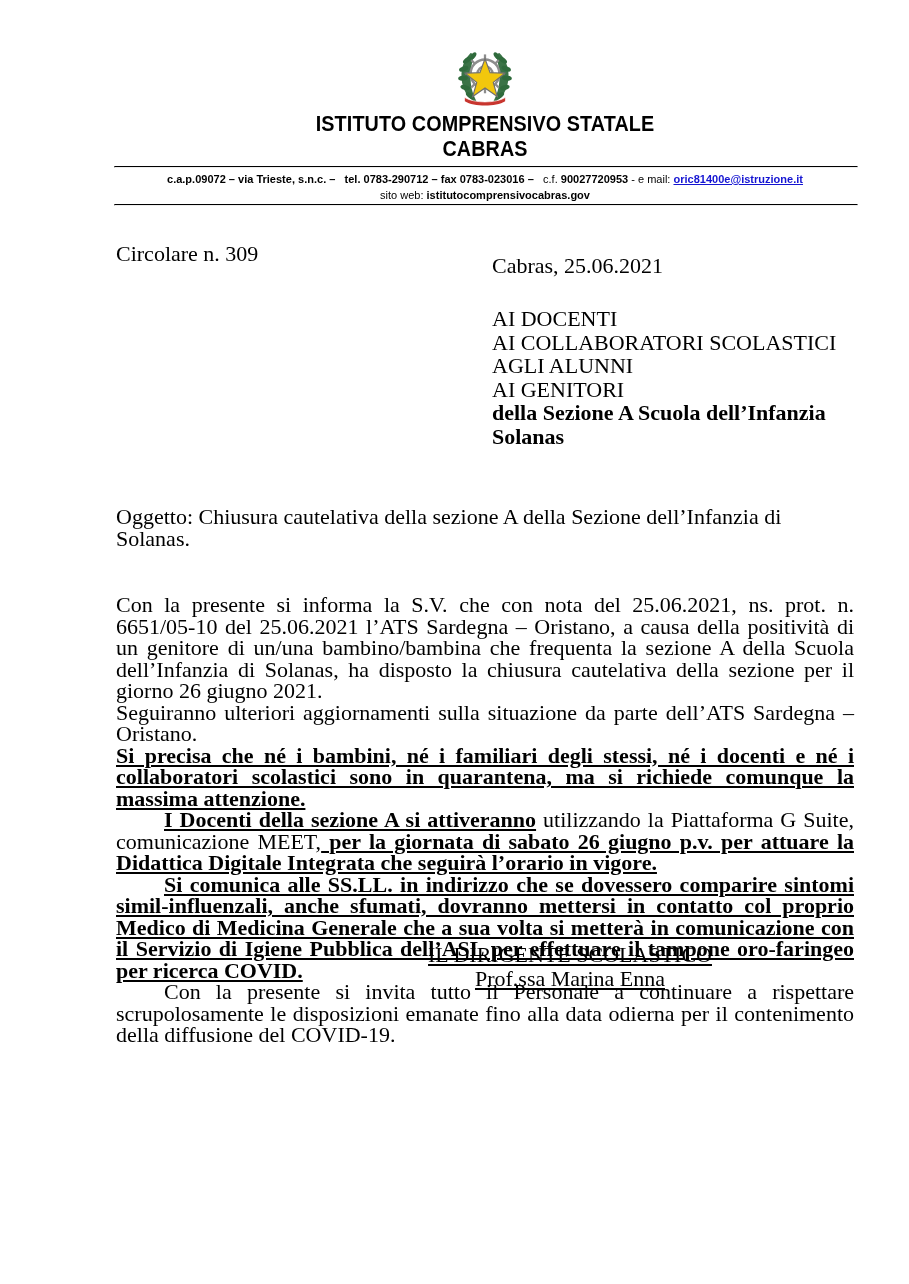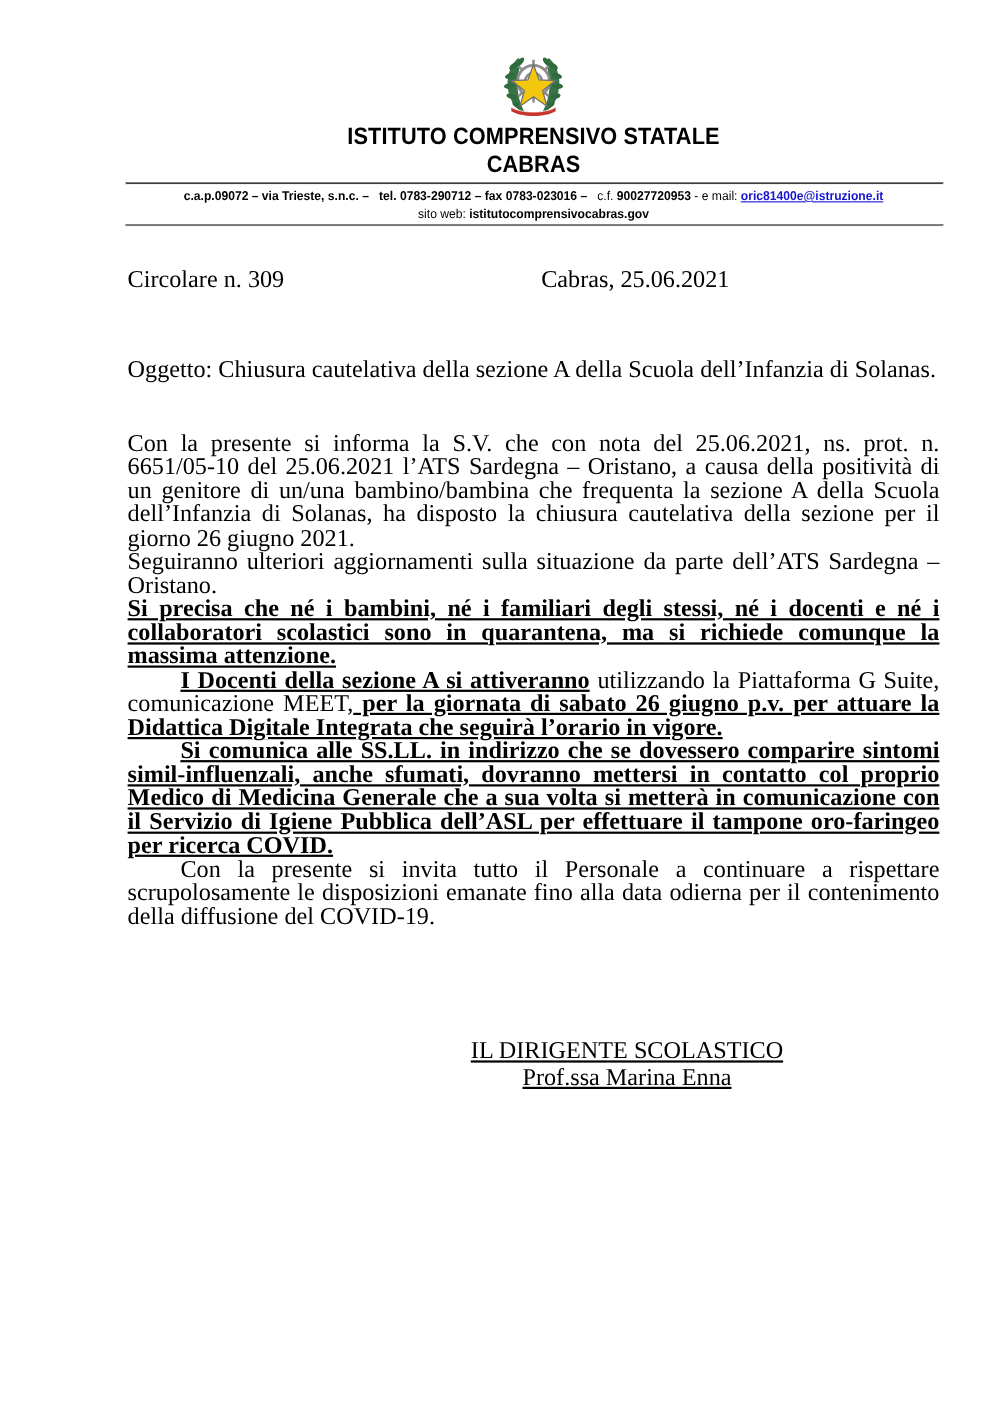--- a/index.html
+++ b/index.html
@@ -84,21 +84,21 @@
   .row-circ {
     position: relative;
     height: 24px;
   }
   .circ-left {
     position: absolute;
     left: 0; top: 0;
   }
   .circ-right {
     position: absolute;
-    left: 376px; top: 0;
+    left: 376px; top: 12px;
   }
 
   .recipients {
     margin-left: 376px;
     margin-top: 40px;
     line-height: 23.5px;
   }
   .recipients .bold { font-weight: bold; }
 
   .subject {
@@ -214,22 +214,29 @@
     <hr class="rule">
   </div>
 
   <div class="body-area">
 
     <div class="row-circ">
       <div class="circ-left">Circolare n. 309</div>
       <div class="circ-right">Cabras, 25.06.2021</div>
     </div>
 
-
-    <div class="subject">Oggetto: Chiusura cautelativa della sezione A della Scuola dell’Infanzia di Solanas.</div>
+    <div class="recipients">
+      <div>AI DOCENTI</div>
+      <div>AI COLLABORATORI SCOLASTICI</div>
+      <div>AGLI ALUNNI</div>
+      <div>AI GENITORI</div>
+      <div class="bold">della Sezione A Scuola dell’Infanzia Solanas</div>
+    </div>
+
+    <div class="subject">Oggetto: Chiusura cautelativa della sezione A della Sezione dell’Infanzia di Solanas.</div>
 
     <p class="para para-first">Con la presente si informa la S.V. che con nota del 25.06.2021, ns. prot. n. 6651/05-10 del 25.06.2021 l’ATS Sardegna – Oristano, a causa della positività di un genitore di un/una bambino/bambina che frequenta la sezione A della Scuola dell’Infanzia di Solanas, ha disposto la chiusura cautelativa della sezione  per il giorno  26 giugno 2021.</p>
 
     <p class="para">Seguiranno ulteriori aggiornamenti sulla situazione da parte dell’ATS Sardegna – Oristano.</p>
 
     <p class="para">
       <span class="bu"> Si precisa che né i bambini, né i familiari degli stessi, né i docenti e né i collaboratori scolastici sono in quarantena, ma si richiede comunque la massima attenzione. </span>
     </p>
 
     <p class="para">

